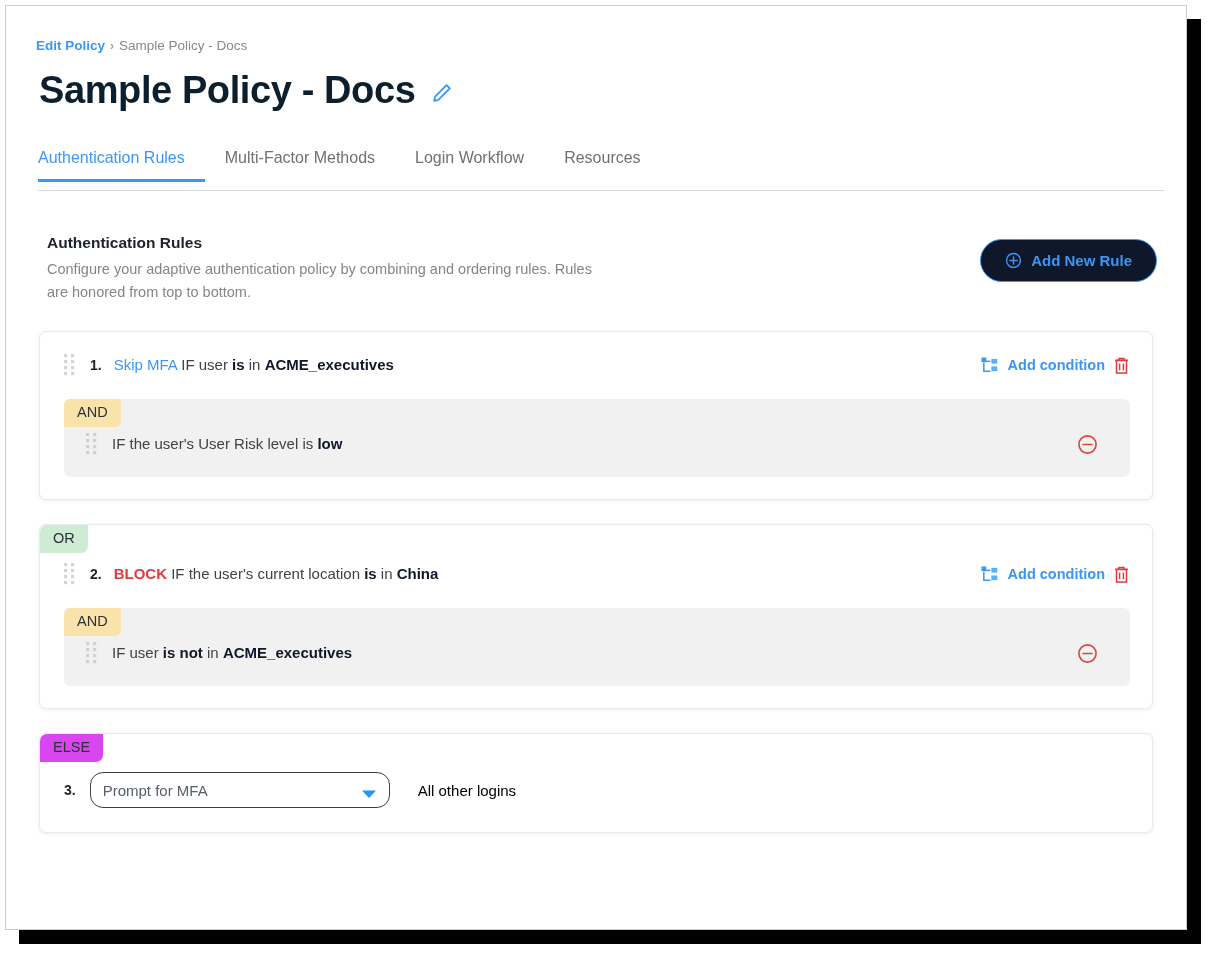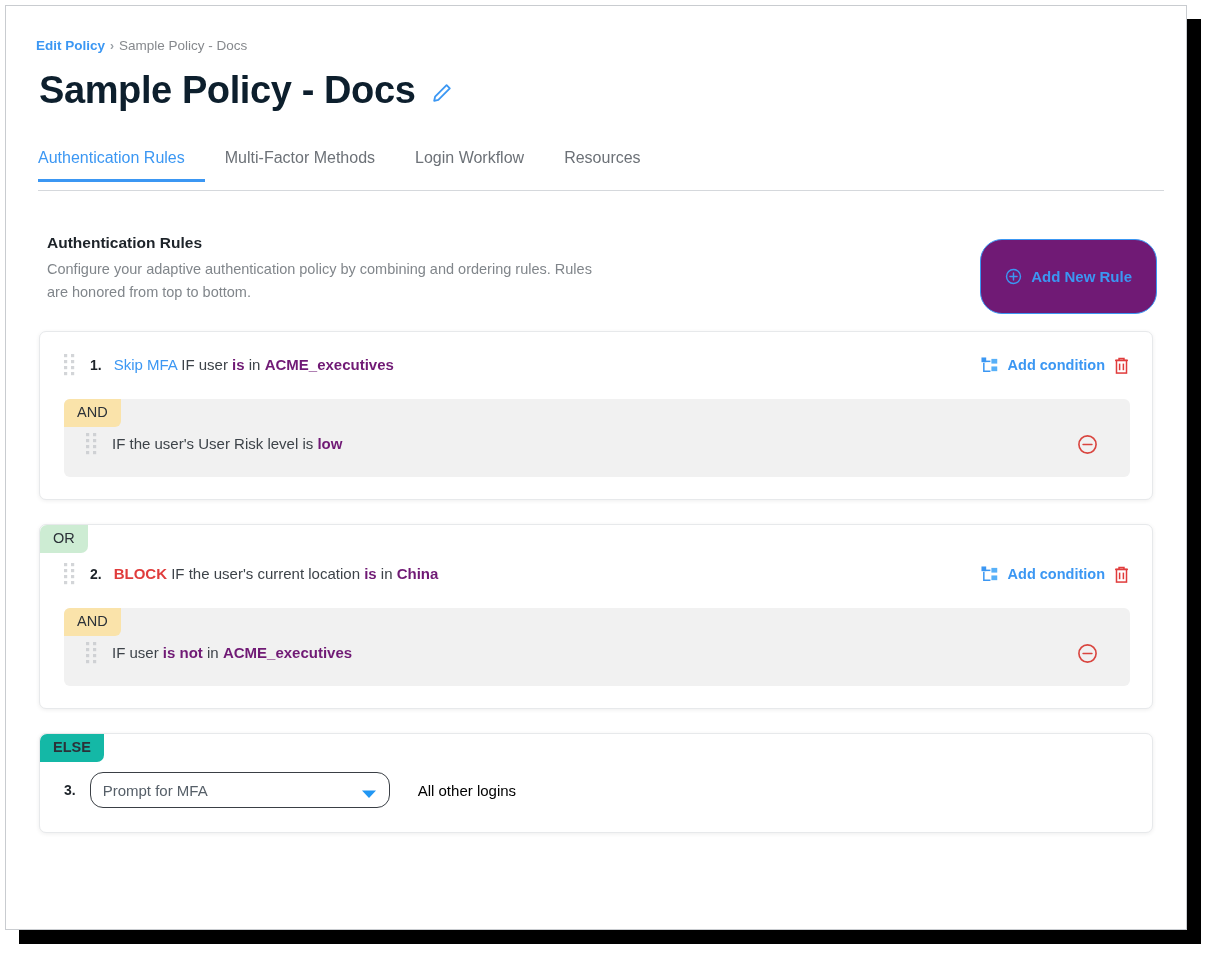--- a/index.html
+++ b/index.html
@@ -151,26 +151,26 @@
     line-height: 23px;
     margin: 0;
   }
 
   .add-rule-btn {
     display: inline-flex;
     align-items: center;
     gap: 9px;
     border: 1px solid #3b97f3;
     border-radius: 22px;
-    background: #701a75;
+    background: #0f172a;
     color: #3b97f3;
     font-size: 15px;
     font-weight: bold;
     font-family: "Liberation Sans", sans-serif;
-    padding: 28px 24px;
+    padding: 12px 24px;
     cursor: pointer;
     margin-top: 5px;
     white-space: nowrap;
   }
   .plus-circle-icon {
     display: inline-block;
     width: 17px;
     height: 17px;
   }
 
@@ -197,21 +197,21 @@
     left: 0;
     top: 0;
     font-size: 14.5px;
     color: #2b3138;
     padding: 5px 13px 6px 13px;
     border-radius: 7px 0 7px 0;
     z-index: 3;
     line-height: 17px;
   }
   .conj-or   { background: #cdecd3; }
-  .conj-else { background: #14b8a6; font-weight: bold; }
+  .conj-else { background: #d946ef; }
   .conj-and  { background: #fae3aa; border-radius: 6px 0 6px 0; }
 
   .rule-main {
     display: flex;
     align-items: center;
     padding: 22px 22px 22px 24px;
     min-height: 22px;
   }
   .rule-main.offset-top { padding-top: 38px; }
 
@@ -233,21 +233,21 @@
 
   .rule-text {
     font-size: 15px;
     color: #3d4349;
     line-height: 22px;
     flex: 1 1 auto;
     white-space: nowrap;
   }
   .tok-action-allow { color: #3b97f3; font-weight: normal; }
   .tok-action-block { color: #e03c3c; font-weight: bold; }
-  .tok-link { color: #701a75; font-weight: bold; }
+  .tok-link { color: #0f172a; font-weight: bold; }
   .tok-plain { color: #3d4349; }
 
   .rule-actions {
     display: flex;
     align-items: center;
     gap: 8px;
     flex: 0 0 auto;
     margin-left: 18px;
   }
   .add-cond-btn {

